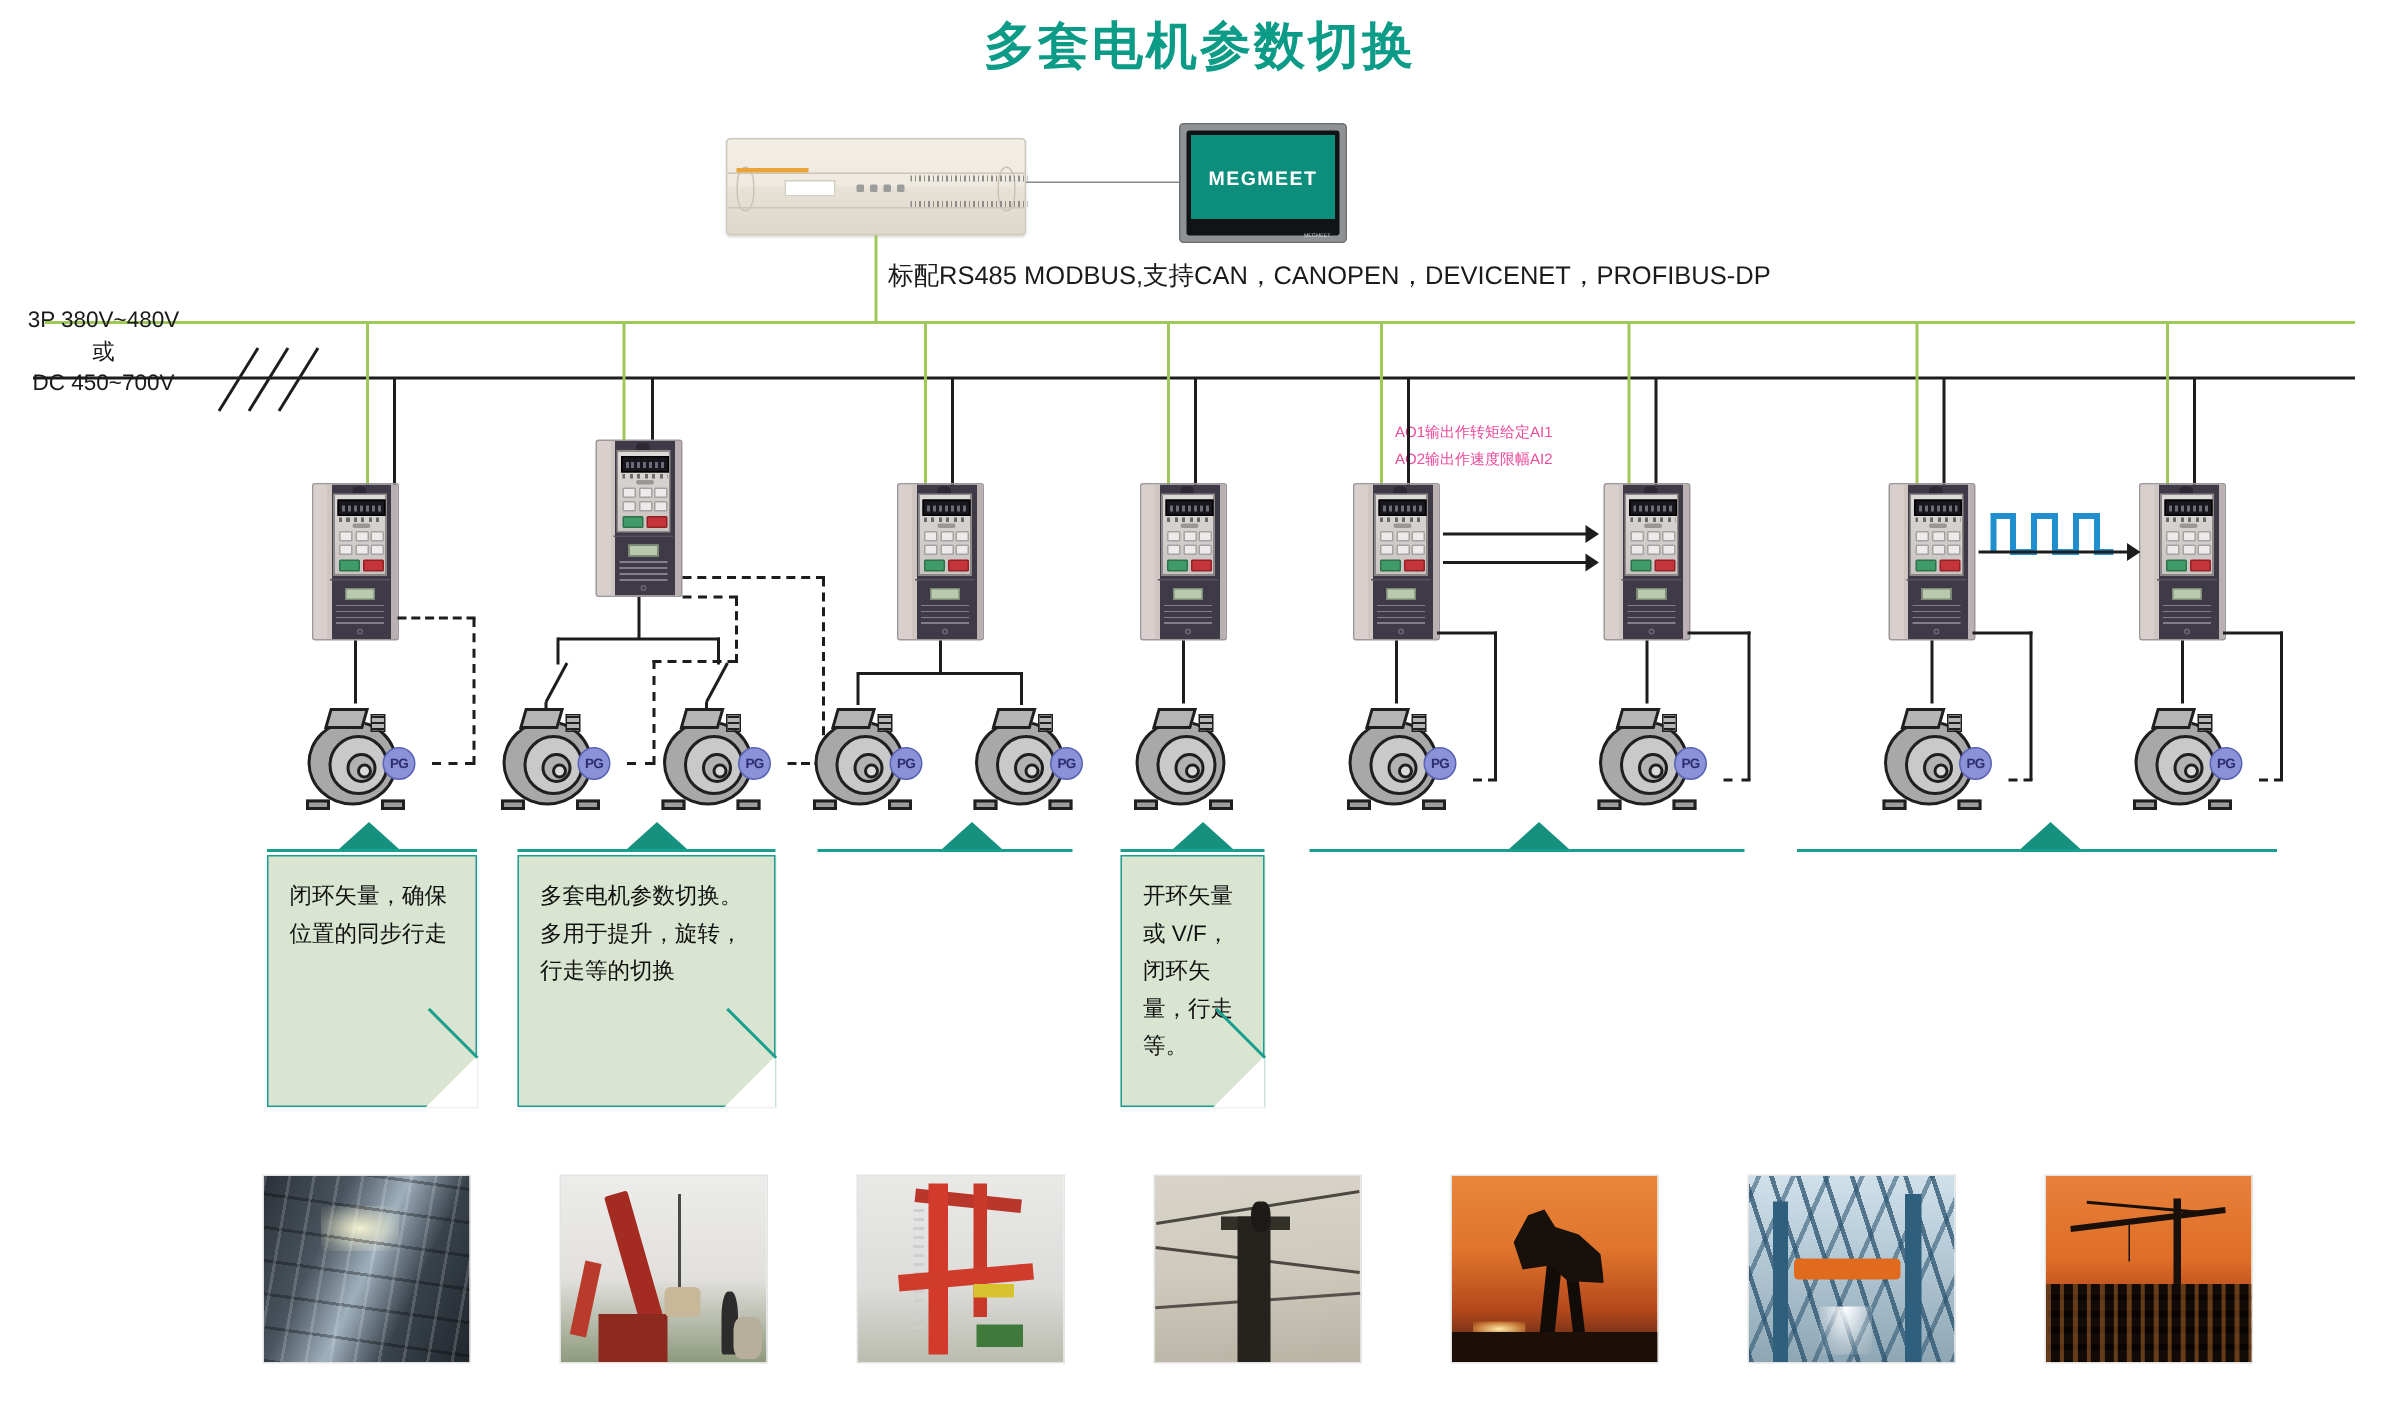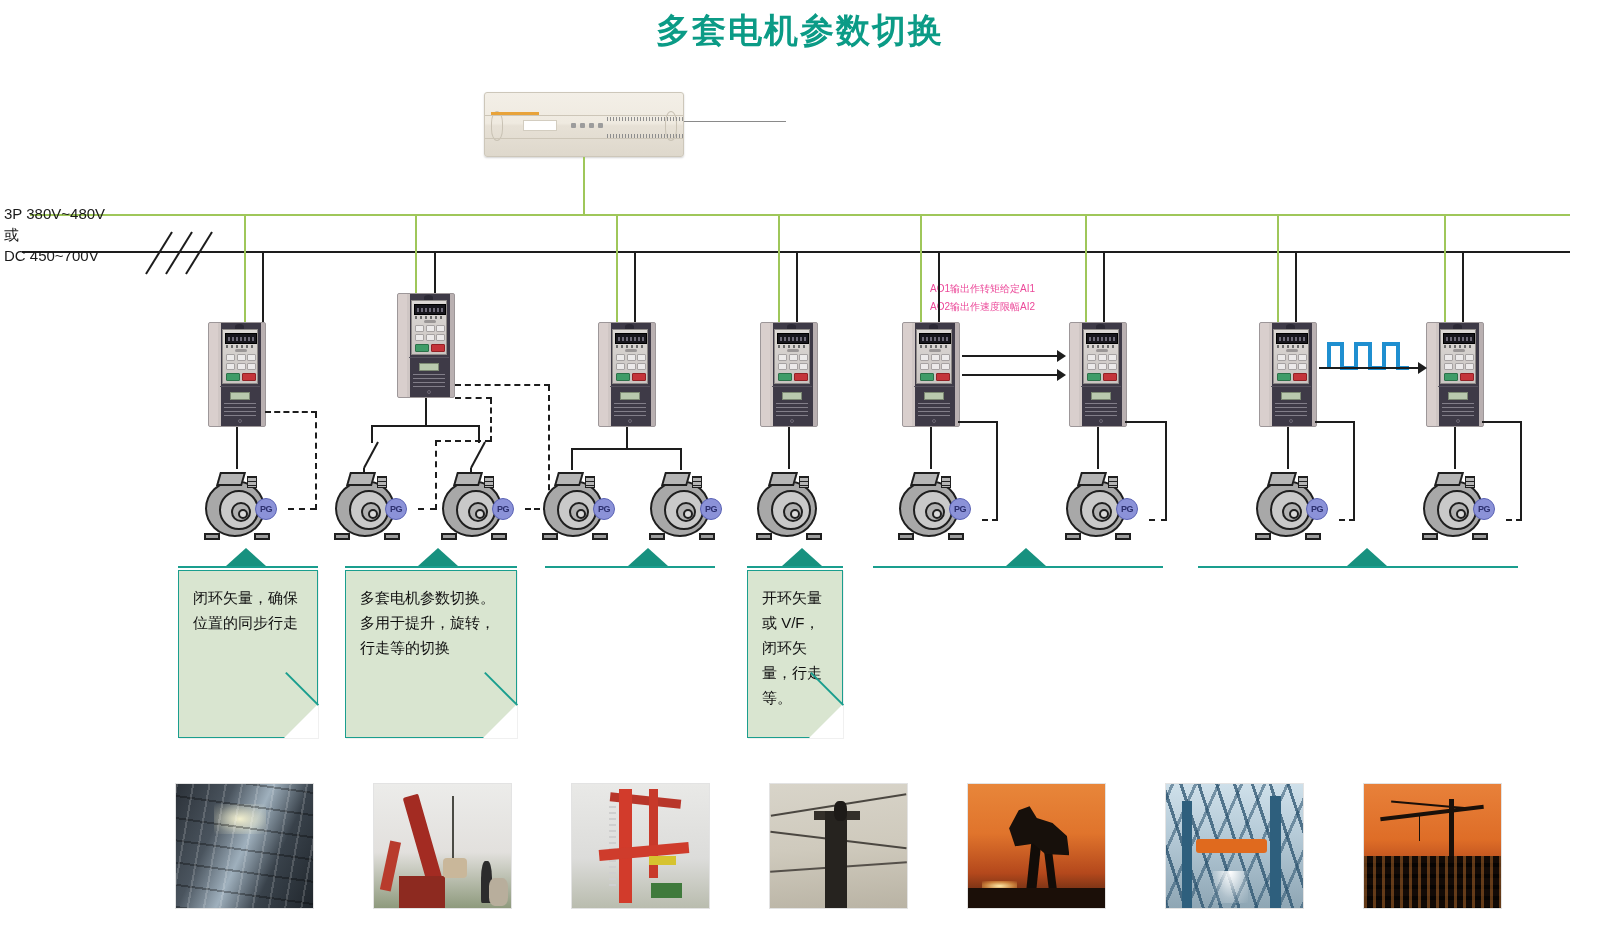--- a/index.html
+++ b/index.html
@@ -32,21 +32,21 @@
   }
   .phase-slashes { position:absolute; left:138px; top:228px; width:100px; height:50px; }
 
   
   .drop-green { position:absolute; width:2px; background:#9fc75a; }
   .drop-black { position:absolute; width:2px; background:#1d1d1d; }
 
   
   .volt-label {
     position:absolute; left:4px; top:203px; width:130px;
-    text-align:left; font-size:15px; color:#1a1a1a; line-height:21px;
+    text-align:center; font-size:15px; color:#1a1a1a; line-height:21px;
   }
   .volt-label div { white-space:nowrap; }
 
   
   .plc {
     position:absolute; left:484px; top:92px; width:200px; height:65px;
     background:linear-gradient(180deg,#f3efe7 0%,#efeae0 48%,#e7e1d6 52%,#ded8cc 100%);
     border:1px solid #cdc7ba; border-radius:3px;
     box-shadow:0 1px 2px rgba(0,0,0,.18);
   }
@@ -354,23 +354,32 @@
         <i></i>
         <i></i>
         <i></i>
       </div>
     <div class="termA"></div>
     <div class="termB"></div>
   </div>
 
   <div class="plc-hmi-link"></div>
 
+  <div class="hmi">
+    <div class="bezel">
+      <div class="screen">
+        <span class="brand">MEGMEET</span>
+      </div>
+    </div>
+    <span class="foot">MEGMEET</span>
+  </div>
 
   <div class="drop-green" style="left:583px; top:157px; height:58px;"></div>
 
+  <div class="comm-text">标配RS485 MODBUS,支持CAN，CANOPEN，DEVICENET，PROFIBUS-DP</div>
 
   <div class="bus-green"></div>
   <div class="bus-black"></div>
 
   <svg class="phase-slashes" viewBox="0 0 100 50">
     <line x1="8" y1="46" x2="34" y2="4" stroke="#1d1d1d" stroke-width="2"></line>
     <line x1="28" y1="46" x2="54" y2="4" stroke="#1d1d1d" stroke-width="2"></line>
     <line x1="48" y1="46" x2="74" y2="4" stroke="#1d1d1d" stroke-width="2"></line>
   </svg>
 

